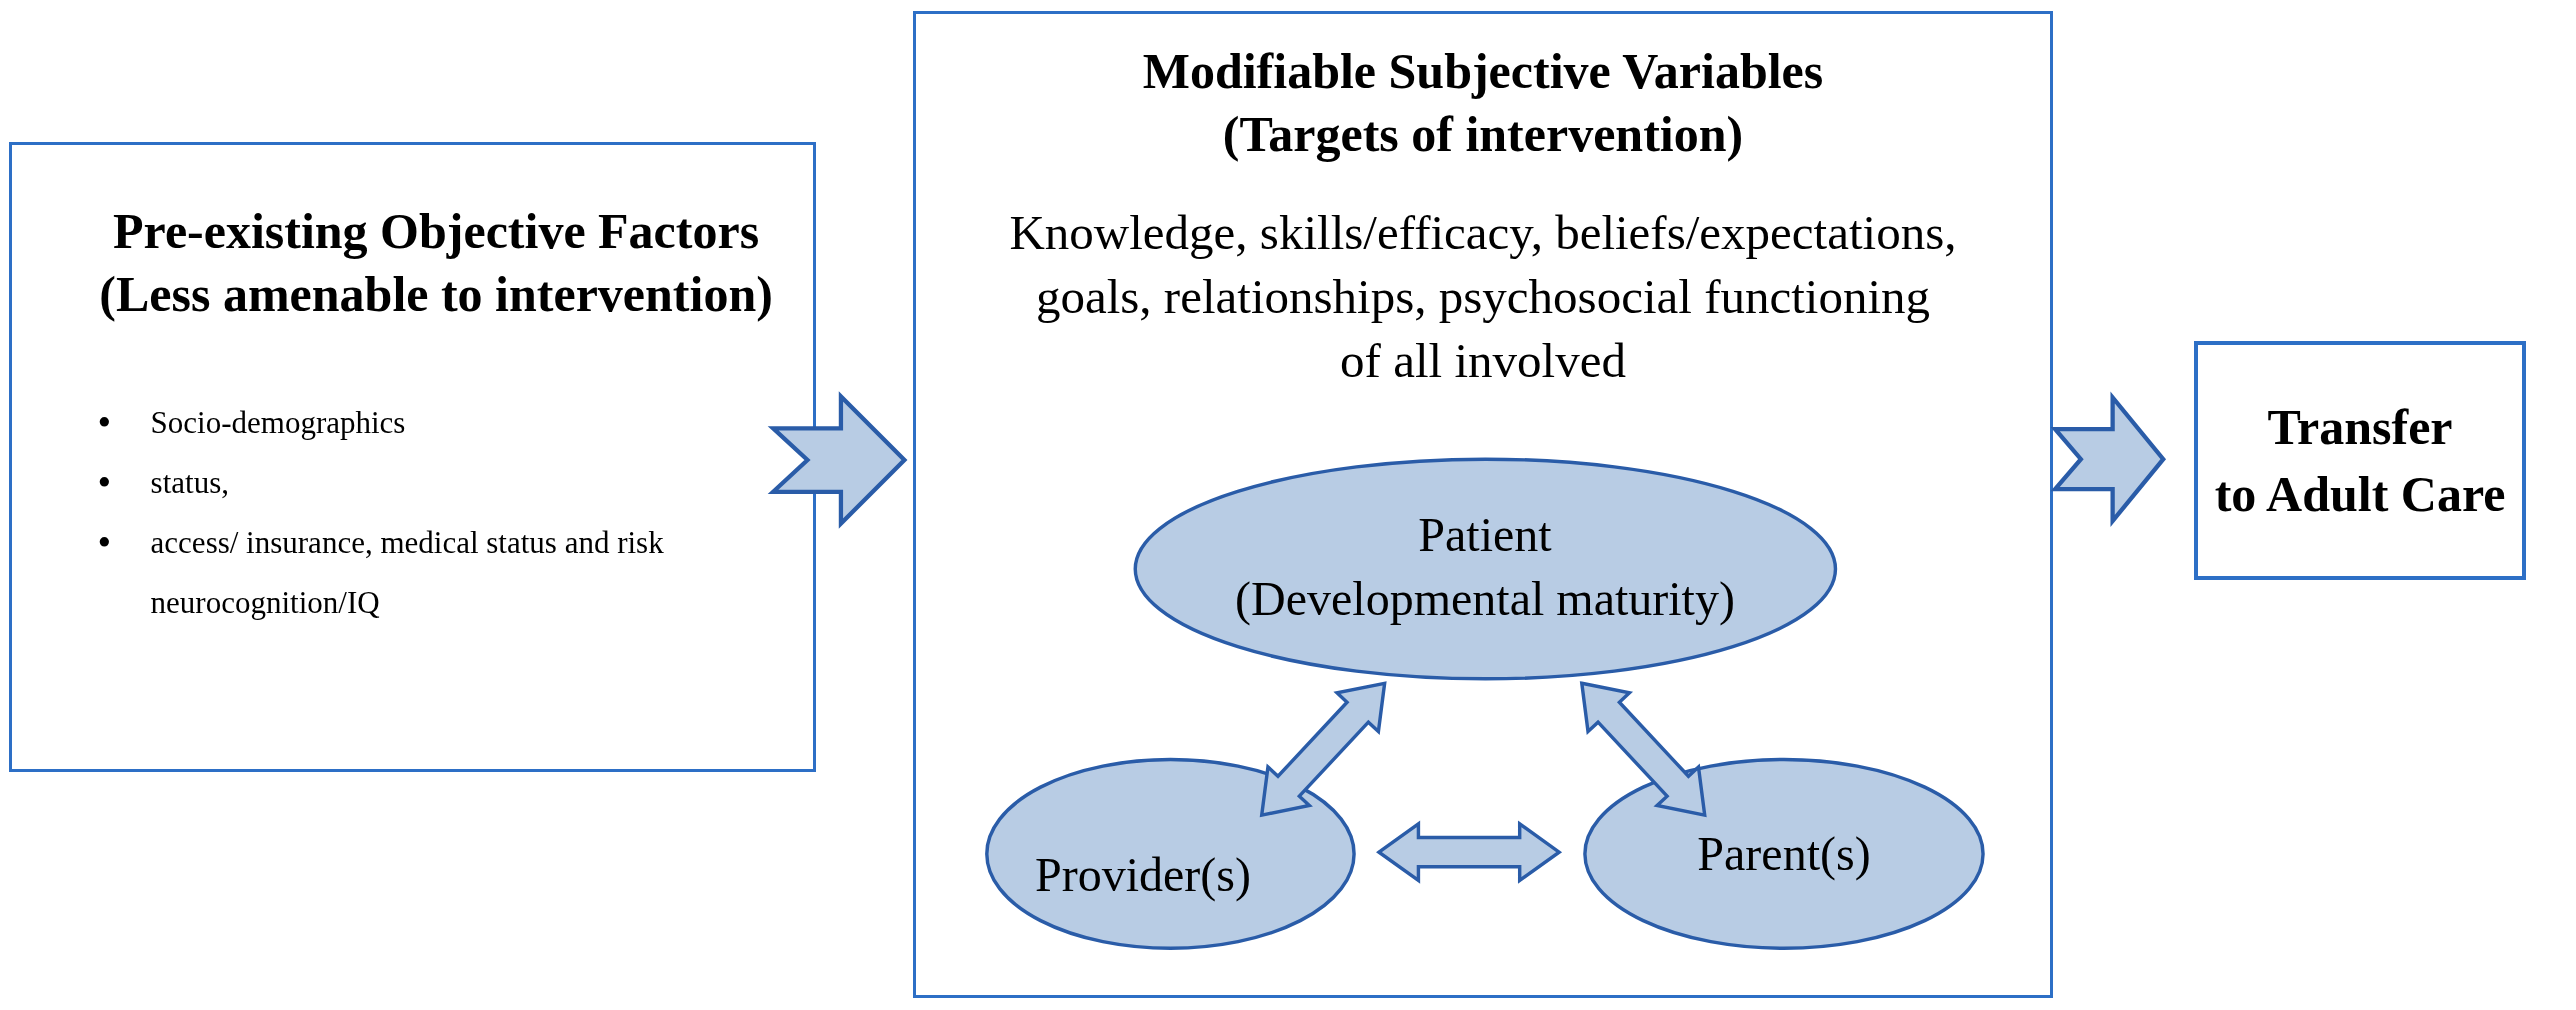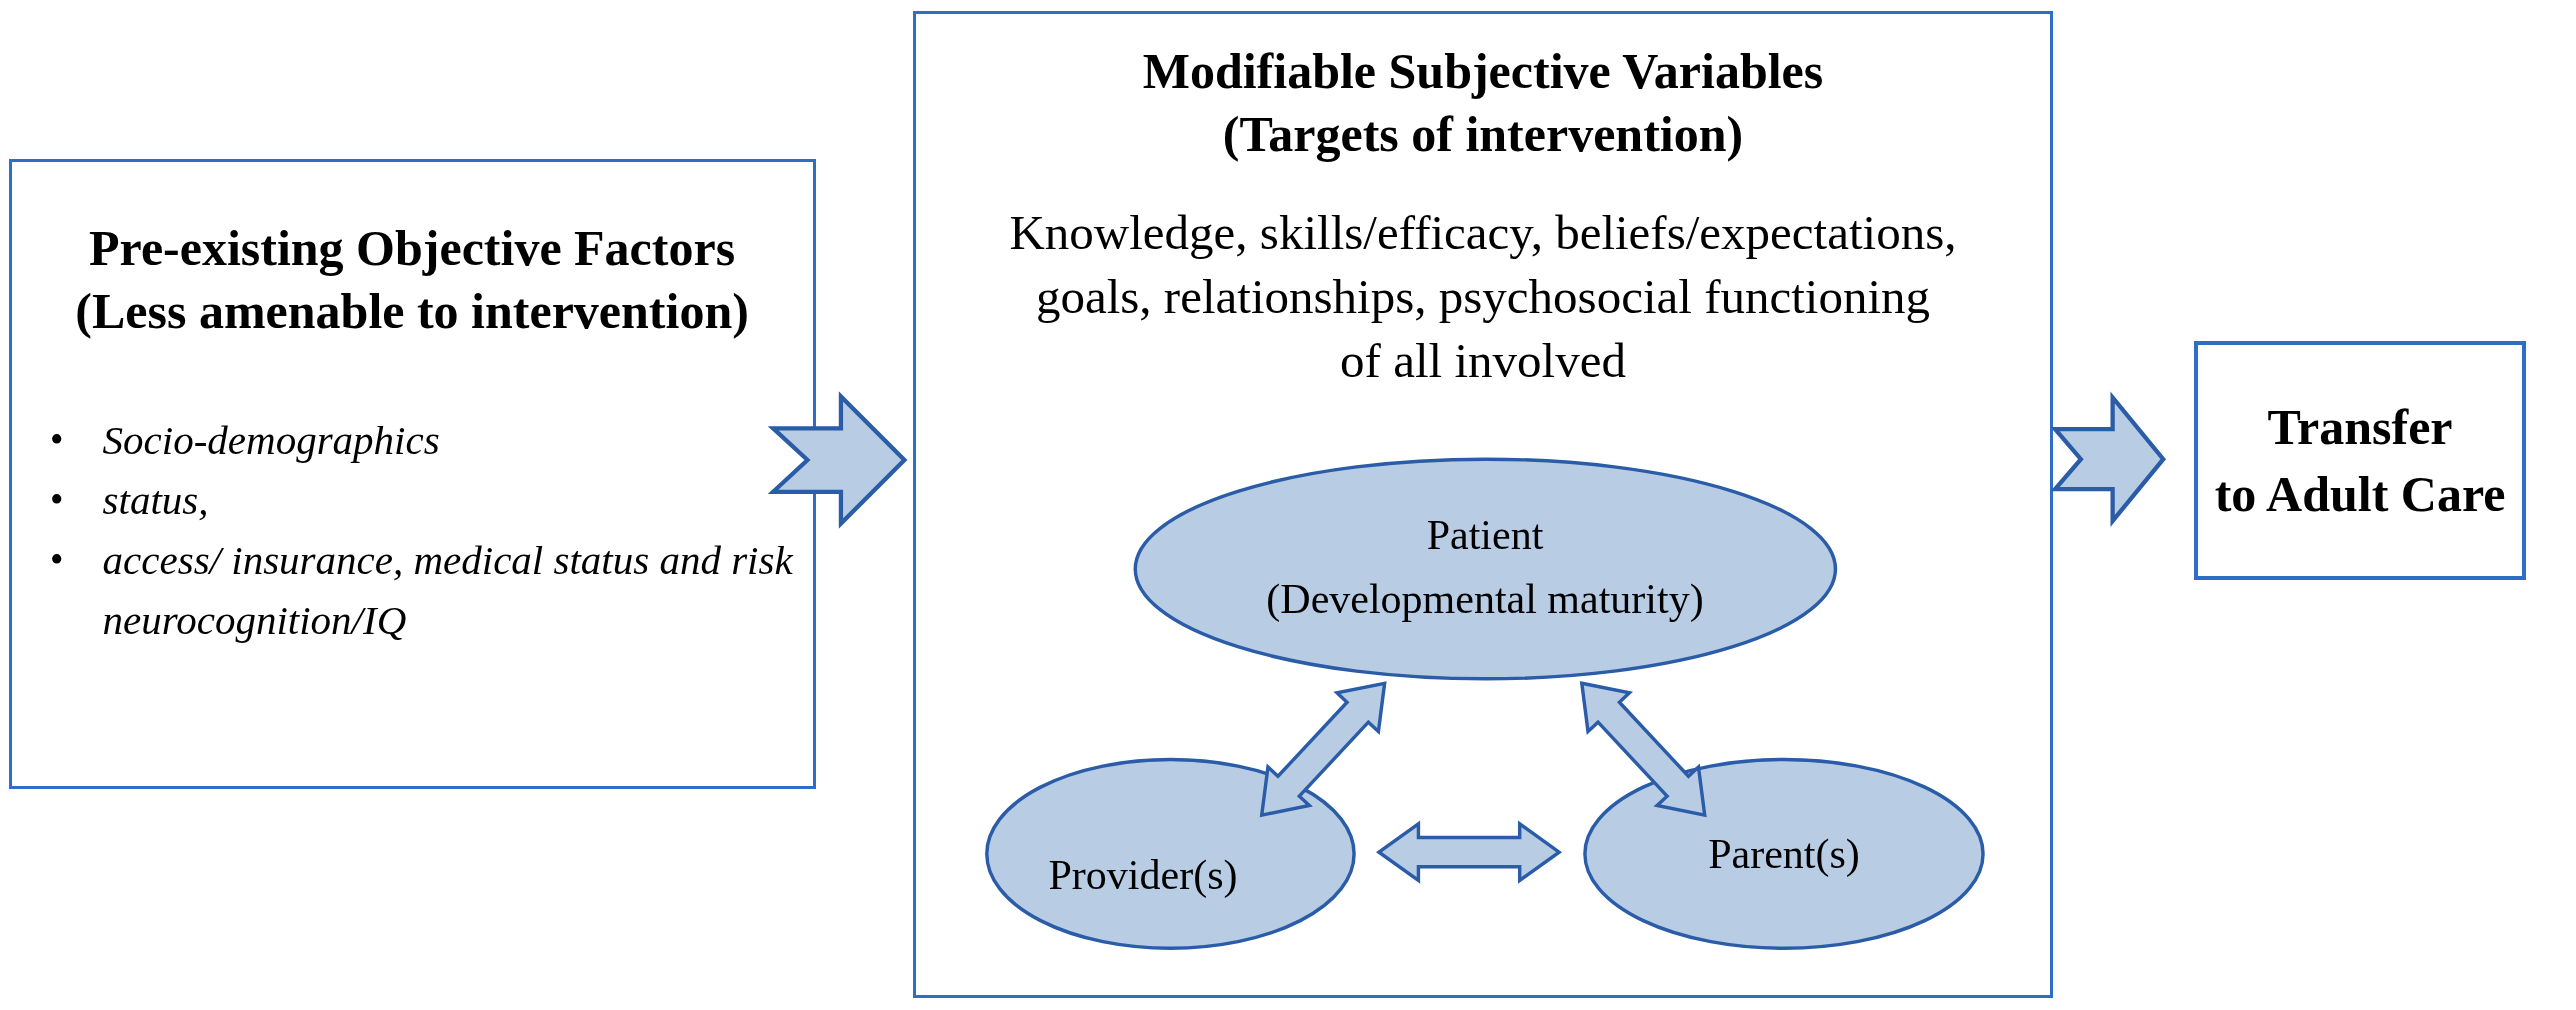--- a/index.html
+++ b/index.html
@@ -10,43 +10,42 @@
     font-family:"Liberation Serif", serif;
     color:#000;
     overflow:hidden;
   }
   .box{
     position:absolute;
     background:#ffffff;
     border:3.4px solid #2d6fc6;
     box-sizing:border-box;
   }
-  .box-left{left:8.6px;top:159px;width:807px;height:630px;}
+  .box-left{left:8.6px;top:142px;width:807px;height:630px;padding-left:48px;}
   .box-middle{left:913px;top:11px;width:1140px;height:987px;}
   .box-right{
     left:2194px;top:341px;width:332px;height:239px;
     border-width:4.3px;
     display:flex;flex-direction:column;justify-content:center;align-items:center;
   }
   .box-title{
     text-align:center;
     font-weight:bold;
     font-size:50px;
     line-height:63px;
   }
   .box-left .box-title{margin-top:55px;}
   .box-middle .box-title{margin-top:26px;}
   .box-right .box-title{font-size:50px;line-height:67px;}
   .bullets{
     margin:67px 17px 0 38px;
     padding:0;
     list-style:none;
-    font-size:41px;
+    font-size:31px;
     line-height:60px;
-    font-style:italic;
   }
   .bullets li{
     position:relative;
     padding-left:53px;
     margin:0;
   }
   .bullets li::before{
     content:"\2022";
     position:absolute;
     left:0;top:0;
@@ -54,21 +53,21 @@
   }
   .description{
     margin-top:35px;
     text-align:center;
     font-size:49px;
     line-height:64px;
   }
   .shape-label{
     position:absolute;
     text-align:center;
-    font-size:42px;
+    font-size:48px;
     line-height:64px;
     z-index:3;
   }
   .label-patient{left:1142px;top:503px;width:686px;}
   .label-provider{left:960px;top:822px;width:366px;margin-top:21px;}
   .label-parent{left:1585px;top:822px;width:398px;font-family:Liberation Serif, serif;}
   .shapes{
     position:absolute;left:0;top:0;width:2576px;height:1011px;
     z-index:2;
     pointer-events:none;

